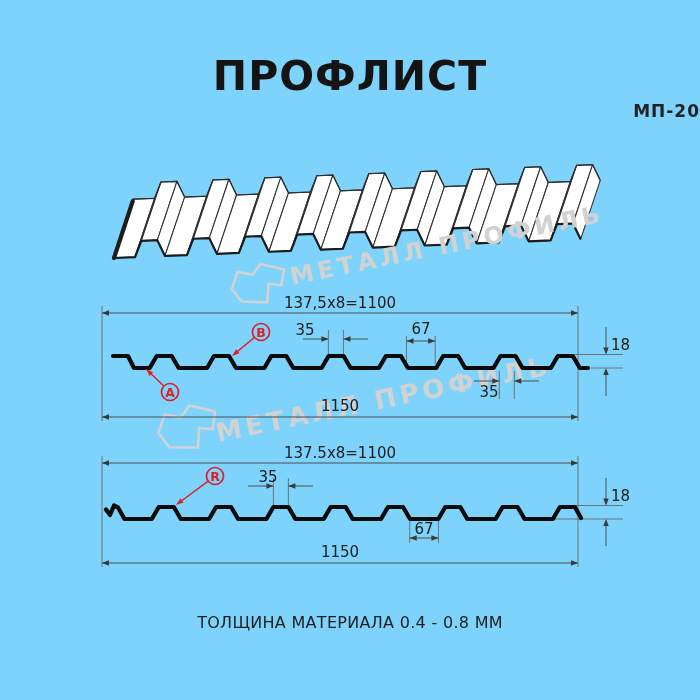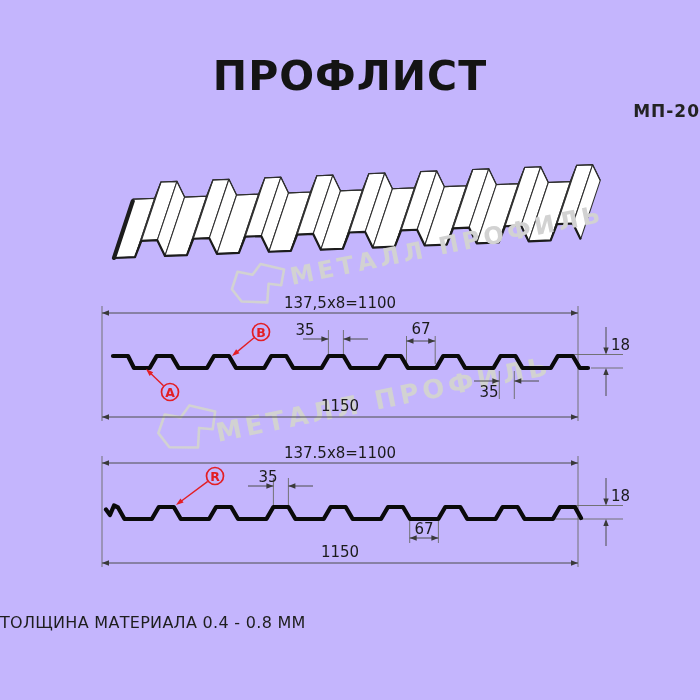--- a/index.html
+++ b/index.html
@@ -1,23 +1,23 @@
 <!DOCTYPE html>
 <html style="--red: #e31e24; --watermark: #d2d2d2; --line: #0a0a0a; --dim: #4d4d4d;"><head>
 <meta charset="utf-8">
 <style>
   :root{--red:#e31e24;--watermark:#d2d2d2;--line:#1a1a1a;--dim:#4d4d4d}
   html,body{margin:0;padding:0;background:#fff}
-  .page{position:relative;width:700px;height:700px;background:#c4b5fd;overflow:hidden;
+  .page{position:relative;width:700px;height:700px;background:#7dd3fc;overflow:hidden;
         font-family:"DejaVu Sans",sans-serif}
   .title{position:absolute;top:52px;left:0;width:700px;text-align:center;
          font-size:41px;font-weight:800;letter-spacing:1px;color:#141414}
   .subtitle{position:absolute;top:101px;left:0;width:700px;text-align:right;
          font-size:17px;font-weight:600;letter-spacing:1px;color:#232323}
-  .footer{position:absolute;top:613px;left:0;width:700px;
+  .footer{position:absolute;top:613px;left:0;width:700px;text-align:center;
          font-size:16px;font-weight:500;letter-spacing:.3px;color:#1e1e1e}
   svg{position:absolute;top:0;left:0}
   .face{fill:#fff;stroke:#2e2e2e;stroke-width:1.05;stroke-linejoin:round}
   .edge-thin{fill:none;stroke:#2e2e2e;stroke-width:1.2;stroke-linejoin:round}
   .edge-front{fill:none;stroke:#1c1c1c;stroke-width:2.2;stroke-linejoin:round}
   .edge-cut{stroke:#1c1c1c;stroke-width:4.2;stroke-linecap:round}
   .profile{fill:none;stroke:var(--line);stroke-width:4.2;stroke-linejoin:round;stroke-linecap:round}
   .dim{stroke:var(--dim);stroke-width:1}
   .ext{stroke:#6e6e6e;stroke-width:.95}
   .ahead{fill:#3a3a3a}

